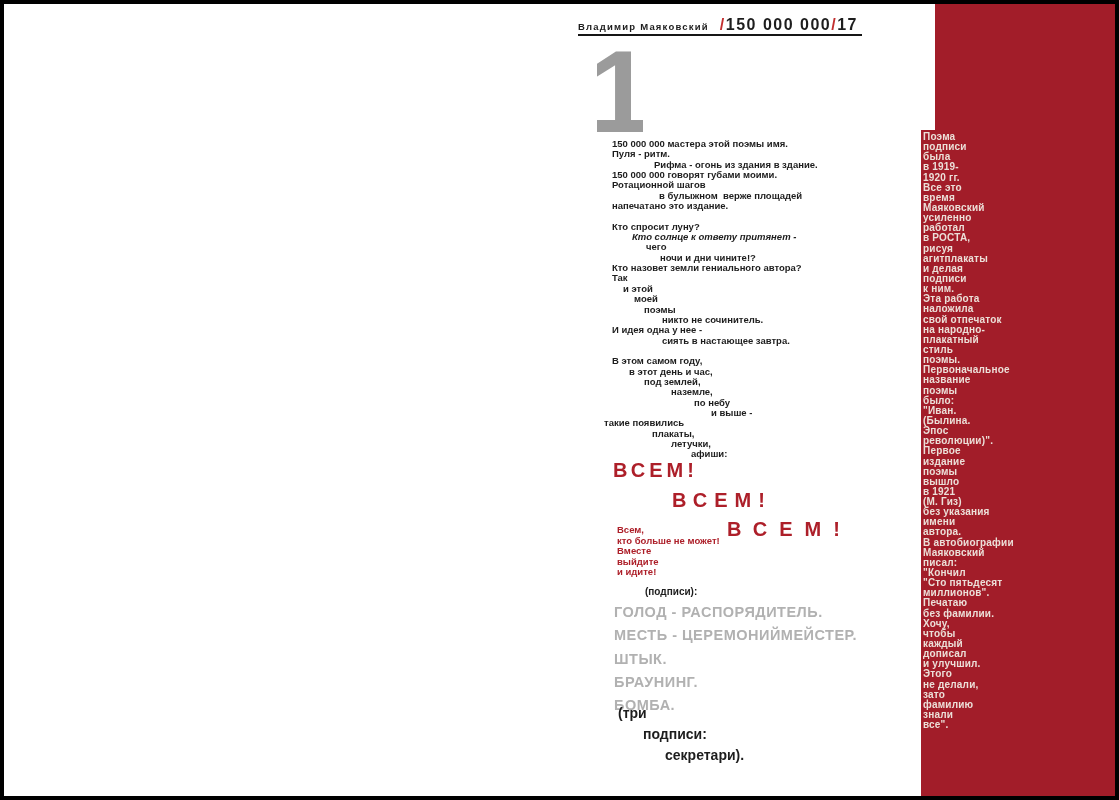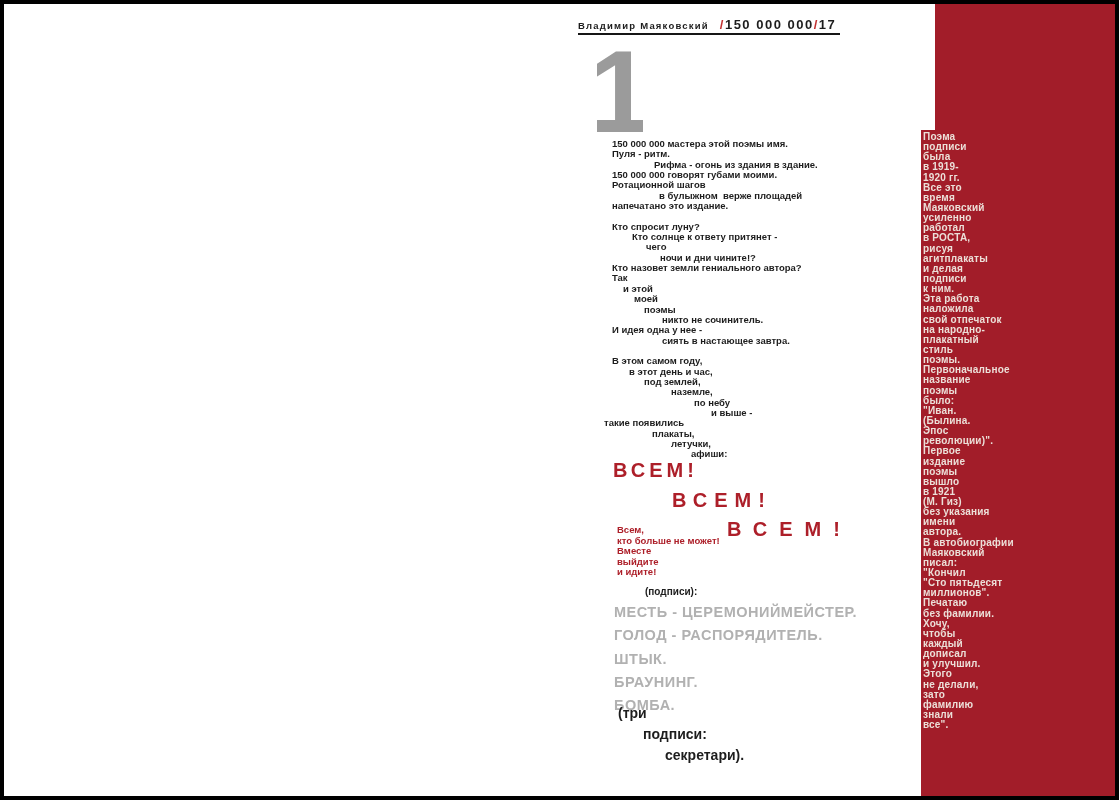--- a/index.html
+++ b/index.html
@@ -10,21 +10,21 @@
   .sidebar-lower{position:absolute;left:921px;top:130px;width:194px;height:666px;background:var(--block_red);}
   .banner{position:absolute;left:558px;top:111px;width:557px;height:22px;background:var(--block_red);z-index:3;}
   .banner-title{position:absolute;left:59px;top:2px;color:#fff;font-weight:bold;font-size:17px;
                 letter-spacing:1px;line-height:22px;white-space:pre;}
   .numeral{position:absolute;left:597px;top:48px;z-index:1;overflow:hidden;}
   .numeral-glyph{font-family:"Liberation Sans","DejaVu Sans",sans-serif;font-weight:bold;
                  font-size:116px;fill:var(--numeral_gray);}
   .header{position:absolute;left:578px;top:19px;display:inline-flex;align-items:baseline;gap:11px;
           border-bottom:2px solid #161616;padding:0 4px 1px 0;z-index:2;}
   .header-author{font-size:9.5px;font-weight:bold;letter-spacing:1.2px;color:var(--ink);line-height:12px;}
-  .header-num{font-size:13px;font-weight:bold;letter-spacing:1.5px;color:var(--ink);line-height:12px;white-space:pre;}
+  .header-num{font-size:16px;font-weight:bold;letter-spacing:1.5px;color:var(--ink);line-height:12px;white-space:pre;}
   .slash{color:var(--slash_red);}
   .poem{position:absolute;left:612px;top:139px;z-index:2;}
   .poem-line{font-size:9.5px;font-weight:bold;color:var(--ink);line-height:10.35px;height:10.35px;white-space:pre;}
   .vsem{position:absolute;font-weight:bold;color:var(--type_red);z-index:2;white-space:pre;}
   .vsem1{left:613px;top:459px;font-size:20px;letter-spacing:4px;}
   .vsem2{left:672px;top:489px;font-size:20px;letter-spacing:7px;}
   .vsem3{left:727px;top:518px;font-size:20px;letter-spacing:12px;}
   .appeal{position:absolute;left:617px;top:525px;z-index:2;}
   .appeal-line{font-size:9.5px;font-weight:bold;color:var(--type_red);line-height:10.6px;height:10.6px;white-space:pre;}
   .signatures-label{position:absolute;left:645px;top:586px;font-size:10px;font-weight:bold;color:var(--ink);z-index:2;}
@@ -58,21 +58,21 @@
   <div class="poem">
       <div class="poem-line">150 000 000 мастера этой поэмы имя.</div>
       <div class="poem-line">Пуля - ритм.</div>
       <div class="poem-line" style="margin-left: 42px;">Рифма - огонь из здания в здание.</div>
       <div class="poem-line">150 000 000 говорят губами моими.</div>
       <div class="poem-line">Ротационной шагов</div>
       <div class="poem-line" style="margin-left: 47px;">в булыжном  верже площадей</div>
       <div class="poem-line">напечатано это издание.</div>
       <div class="poem-line">&nbsp;</div>
       <div class="poem-line">Кто спросит луну?</div>
-      <div class="poem-line" style="margin-left: 20px;">Кто солнце к ответу притянет -</div>
+      <div class="poem-line" style="margin-left: 20px; font-style: italic;">Кто солнце к ответу притянет -</div>
       <div class="poem-line" style="margin-left: 34px;">чего</div>
       <div class="poem-line" style="margin-left: 48px;">ночи и дни чините!?</div>
       <div class="poem-line">Кто назовет земли гениального автора?</div>
       <div class="poem-line">Так</div>
       <div class="poem-line" style="margin-left: 11px;">и этой</div>
       <div class="poem-line" style="margin-left: 22px;">моей</div>
       <div class="poem-line" style="margin-left: 32px;">поэмы</div>
       <div class="poem-line" style="margin-left: 50px;">никто не сочинитель.</div>
       <div class="poem-line">И идея одна у нее -</div>
       <div class="poem-line" style="margin-left: 50px;">сиять в настающее завтра.</div>
@@ -97,22 +97,22 @@
       <div class="appeal-line">Всем,</div>
       <div class="appeal-line">кто больше не может!</div>
       <div class="appeal-line">Вместе</div>
       <div class="appeal-line">выйдите</div>
       <div class="appeal-line">и идите!</div>
     </div>
 
   <div class="signatures-label">(подписи):</div>
 
   <div class="gray-list">
+      <div class="gray-line">ГОЛОД - РАСПОРЯДИТЕЛЬ.</div>
       <div class="gray-line">МЕСТЬ - ЦЕРЕМОНИЙМЕЙСТЕР.</div>
-      <div class="gray-line">ГОЛОД - РАСПОРЯДИТЕЛЬ.</div>
       <div class="gray-line">ШТЫК.</div>
       <div class="gray-line">БРАУНИНГ.</div>
       <div class="gray-line">БОМБА.</div>
     </div>
 
   <div class="footnote fn1">(три</div>
   <div class="footnote fn2">подписи:</div>
   <div class="footnote fn3">секретари).</div>
 
   <div class="sidebar-note">

